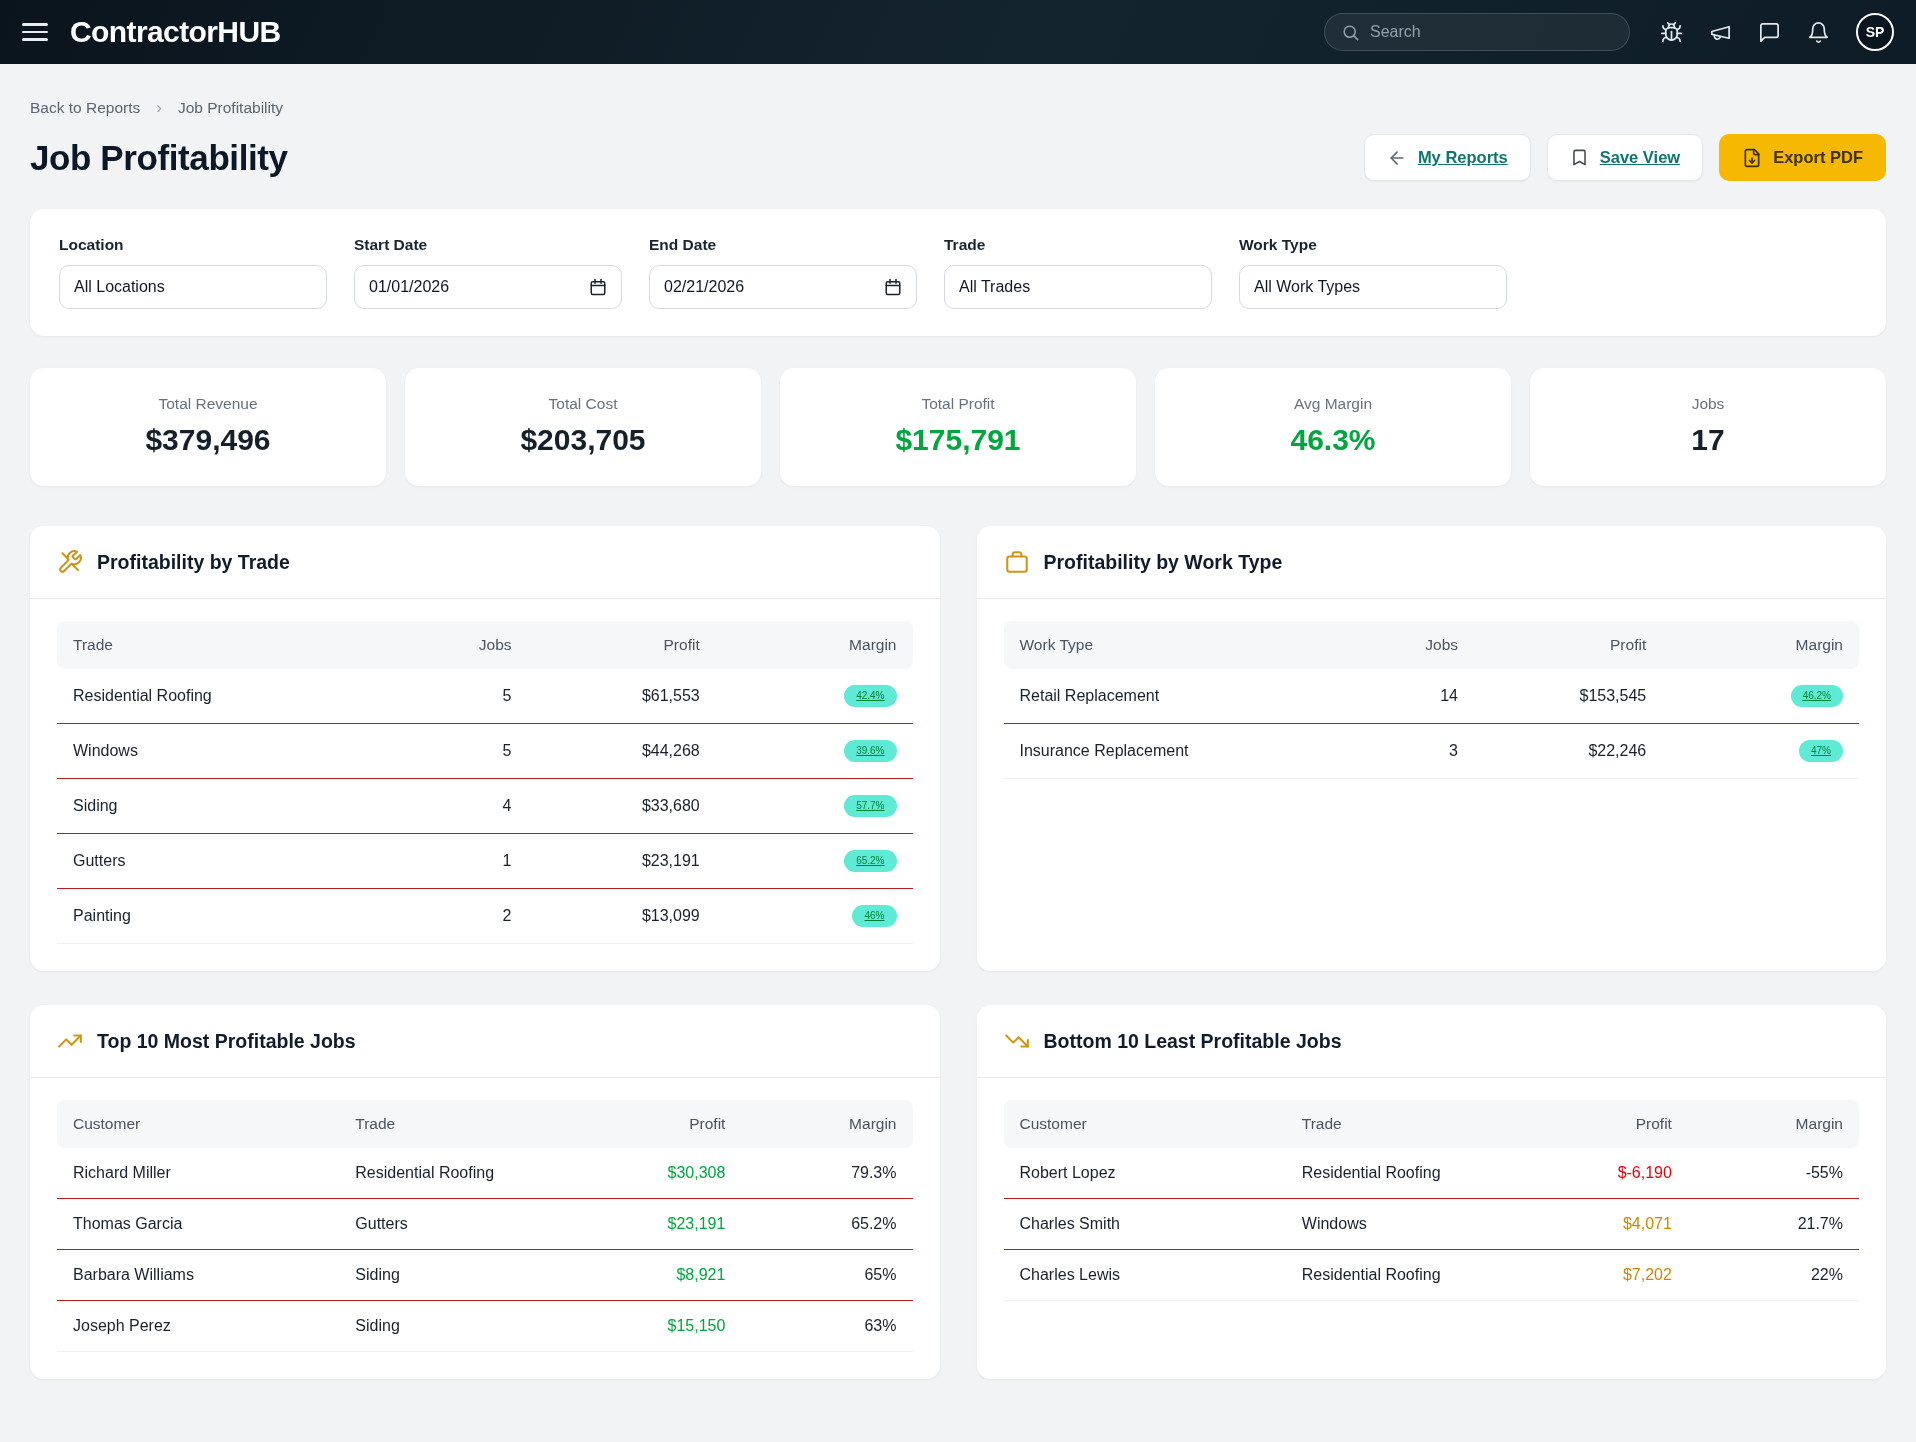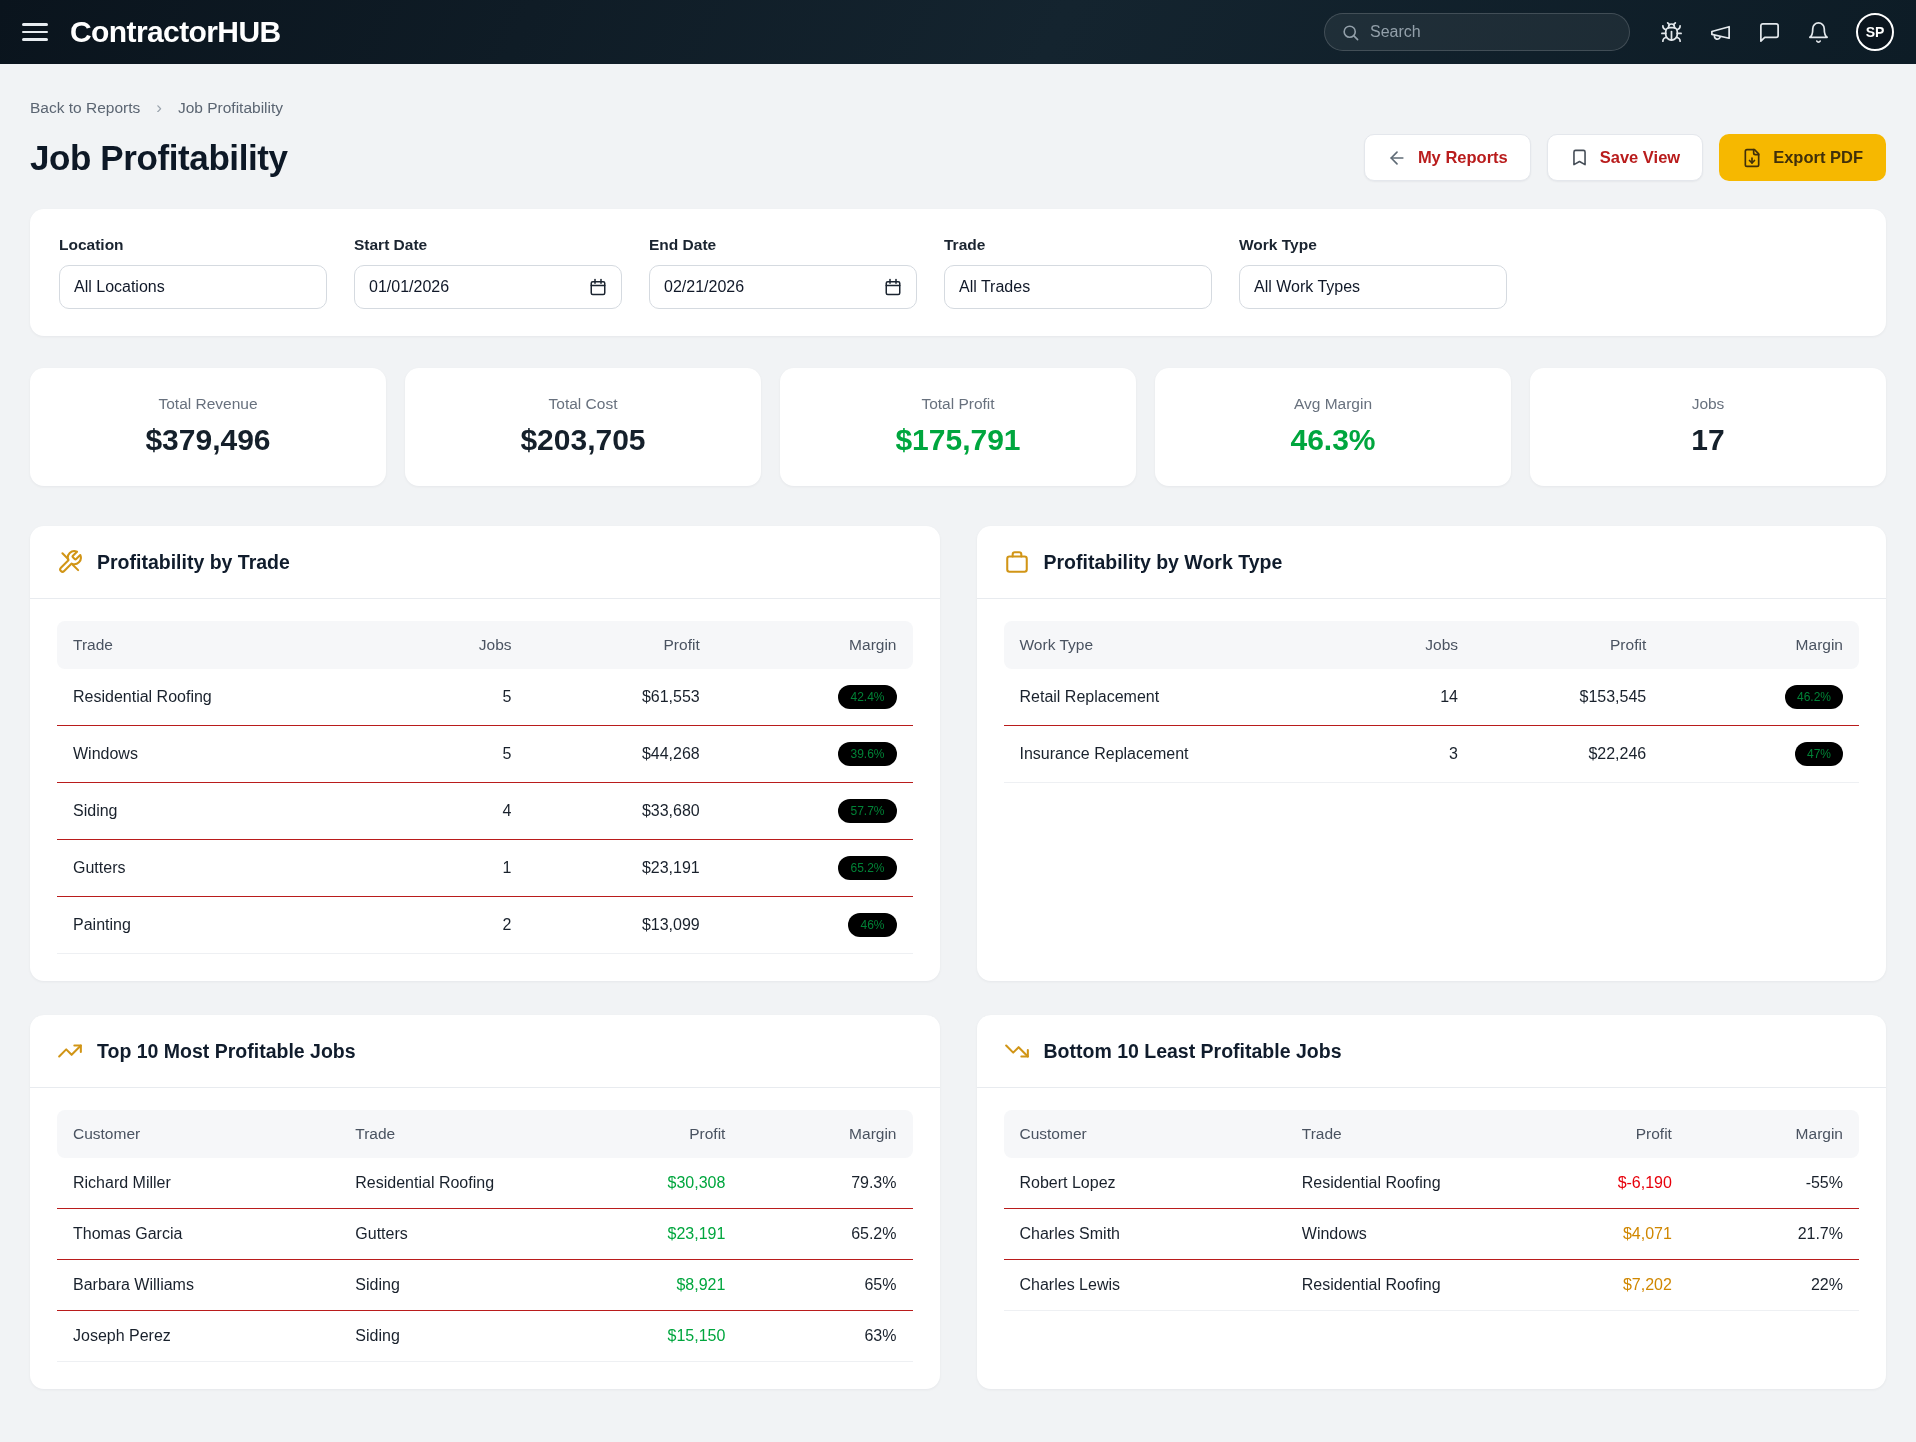--- a/index.html
+++ b/index.html
@@ -30,22 +30,22 @@
   .main { padding:34px 30px 0; }
   .breadcrumb { display:flex; align-items:center; gap:16px; font-size:15.5px; color:#5b6572; }
   .breadcrumb .crumb-back { cursor:pointer; }
   .breadcrumb .sep { color:#9aa3ad; font-size:17px; }
 
   .page-head { display:flex; align-items:center; justify-content:space-between; margin-top:16px; }
   .page-title { font-size:35px; font-weight:800; color:#0d1826; letter-spacing:-0.4px; }
   .head-actions { display:flex; gap:16px; }
   .btn { height:47px; border-radius:10px; display:inline-flex; align-items:center; gap:11px;
          padding:0 22px; font-size:16.5px; font-weight:600; cursor:pointer; border:1px solid transparent; }
-  .btn-light { background:#ffffff; border-color:#e4e7ec; color:#b91c1c;
-               box-shadow:0 1px 2px rgba(16,24,40,0.05); }
+  .btn-light { background:#ffffff; border-color:#e4e7ec; color:#0f766e;
+               box-shadow:0 1px 2px rgba(16,24,40,0.05);text-decoration:underline; }
   .btn-amber { background:#f6b800; color:#40300a; font-weight:700; }
 
   
   .filter-card { margin-top:28px; background:#ffffff; border-radius:14px; padding:27px 29px;
                  box-shadow:0 1px 3px rgba(16,24,40,0.05); display:flex; gap:27px; }
   .filter-group { width:268px; }
   .filter-group .flabel { display:block; font-size:15.5px; font-weight:600; color:#1a2430; margin-bottom:11px; }
   .finput { height:44px; border:1px solid #d5dae0; border-radius:10px; padding:0 14px; font-size:16px;
             color:#101828; display:flex; align-items:center; justify-content:space-between;
             background:#fff; cursor:pointer; }
@@ -75,22 +75,22 @@
   .data-table thead th.num, .data-table td.num { text-align:right; }
   .data-table tbody td { padding:16px 16px; border-bottom:1px solid #b91c1c; color:#19212c; }
   .data-table tbody tr:last-child td { border-bottom:1px solid #eef0f3; }
   .t-name { font-weight:500; }
   .t-muted { color:#5b6573; }
   .jobs-num { color:#39424e; }
   .pos { color:#00a63e; }
   .neg { color:#e7000b; }
   .warn { color:#d08700; }
   .margin-plain { color:#3a434f; }
-  .pill { display:inline-block; background:#000000; color:#008236; border-radius:999px;
-          padding:6px 12px; font-size:12px; font-weight:500; line-height:1; }
+  .pill { display:inline-block; background:#5eead4; color:#008236; border-radius:999px;
+          padding:6px 12px; font-size:10px; font-weight:500; line-height:1;text-decoration:underline; }
 
   
   .cols-trade .c1 { width:45%; } .cols-trade .c2 { width:10%; }
   .cols-trade .c3 { width:22%; } .cols-trade .c4 { width:23%; }
   .cols-jobs .c1 { width:33%; } .cols-jobs .c2 { width:27%; }
   .cols-jobs .c3 { width:20%; } .cols-jobs .c4 { width:20%; }
 
   svg { display:block; }
 </style>
 </head>

